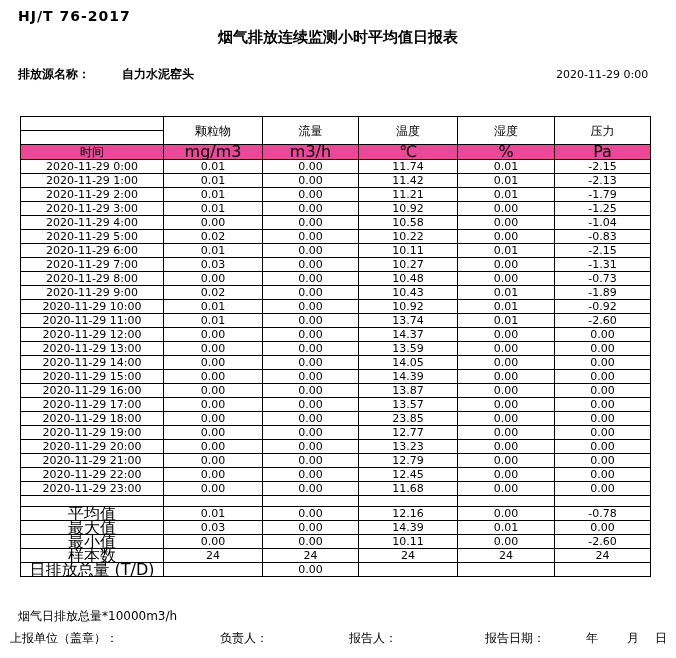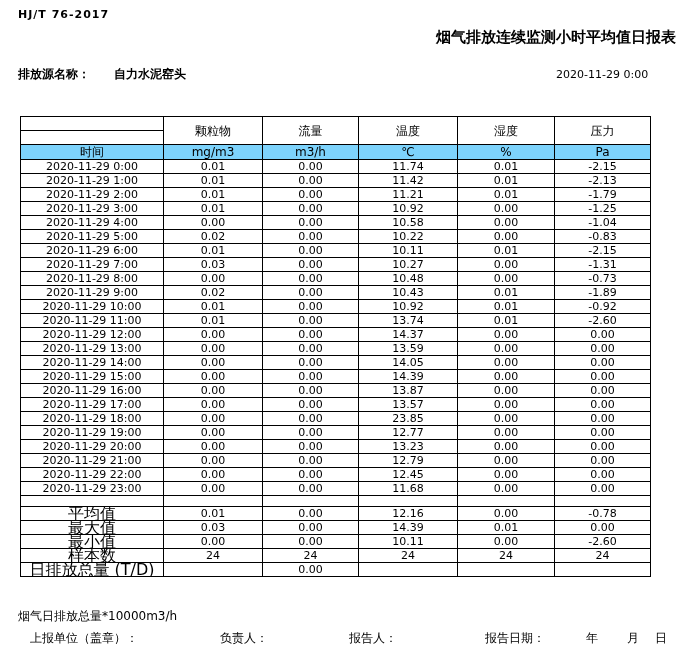--- a/index.html
+++ b/index.html
@@ -5,57 +5,57 @@
   * { box-sizing: border-box; }
   html, body { margin: 0; padding: 0; }
   body {
     width: 676px; height: 658px;
     background: #ffffff; color: #000000;
     font-family: "DejaVu Sans", sans-serif;
     position: relative; overflow: hidden;
   }
   .doc-code {
     position: absolute; left: 18px; top: 8px;
-    font-size: 11px; font-weight: bold; letter-spacing: 1px;
+    font-size: 14px; font-weight: bold; letter-spacing: 1px;
   }
   .title {
     position: absolute; left: 0; top: 28px; width: 100%;
-    text-align: right; font-size: 15px; font-weight: bold;
+    text-align: center; font-size: 15px; font-weight: bold;
   }
   .source-line {
     position: absolute; left: 18px; top: 66px;
     font-size: 12px; font-weight: bold;
   }
-  .source-line .src-name { margin-left: 24px; font-family: Liberation Serif, serif; }
+  .source-line .src-name { margin-left: 32px; font-family: Liberation Serif, serif; }
   .datetime {
     position: absolute; left: 556px; top: 68px; font-size: 11px;
   }
   table.report {
     position: absolute; left: 20px; top: 116px;
     width: 630px; border-collapse: collapse; table-layout: fixed;
     font-size: 11px;
   }
   table.report td, table.report th {
     border: 1px solid #000; padding: 0 2px;
     text-align: center; white-space: nowrap; overflow: hidden;
     font-weight: normal; height: 13px; line-height: 13px;
   }
   tr.hsub td, tr.hsub th { height: 14px; line-height: 14px; margin-top: 20px; }
   th.pollutant { font-size: 12px; }
-  tr.green td { background: #7dd3fc; height: 14px; line-height: 14px; }
+  tr.green td { background: #ec4899; height: 14px; line-height: 14px; }
   tr.green td.time-head { font-size: 12px; }
-  tr.green td.unit { font-size: 12px; }
+  tr.green td.unit { font-size: 16px; }
   tr.spacer-row td { height: 11px; }
   td.sum-label { font-size: 16px; margin-left: 35px; }
   .footer-note {
     position: absolute; left: 18px; top: 608px; font-size: 12px;
   }
   .footer-line { position: absolute; left: 0; top: 630px; width: 100%; height: 16px; font-size: 12px; }
   .footer-line span { position: absolute; top: 0; white-space: nowrap; }
-  .fl-unit { left: 30px; }
+  .fl-unit { left: 10px; }
   .fl-resp { left: 220px; text-align: center; }
   .fl-rep  { left: 349px; }
   .fl-date { left: 485px; }
   .fl-year { left: 586px; }
   .fl-month{ left: 627px; }
   .fl-day  { left: 655px; }
 </style>
 </head>
 <body>
 

